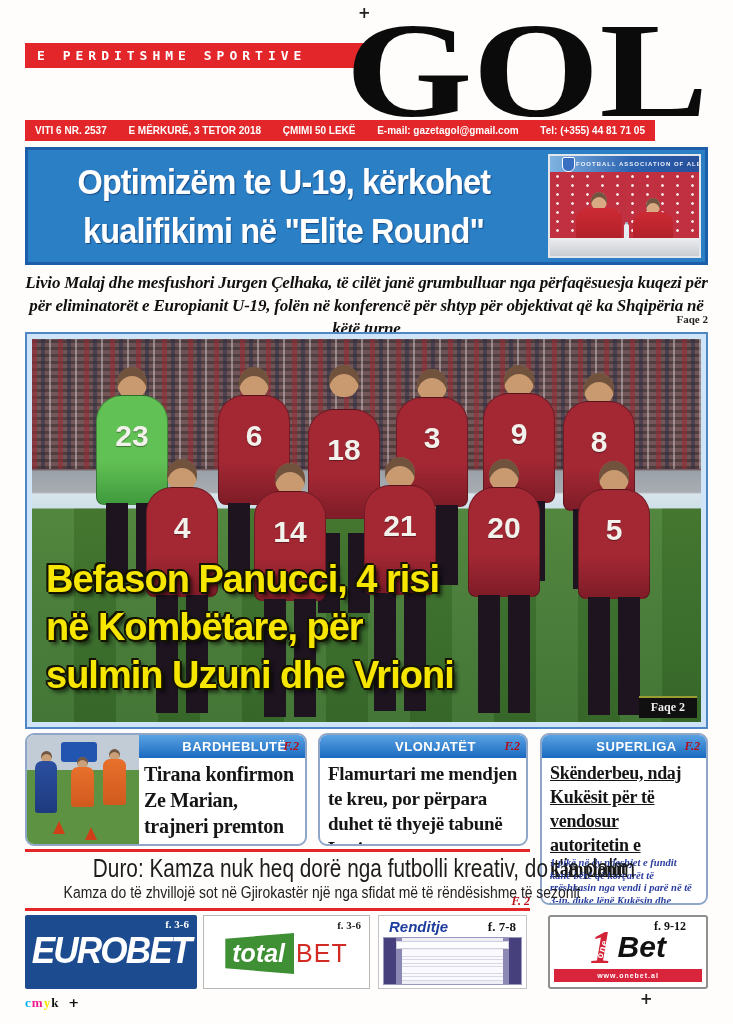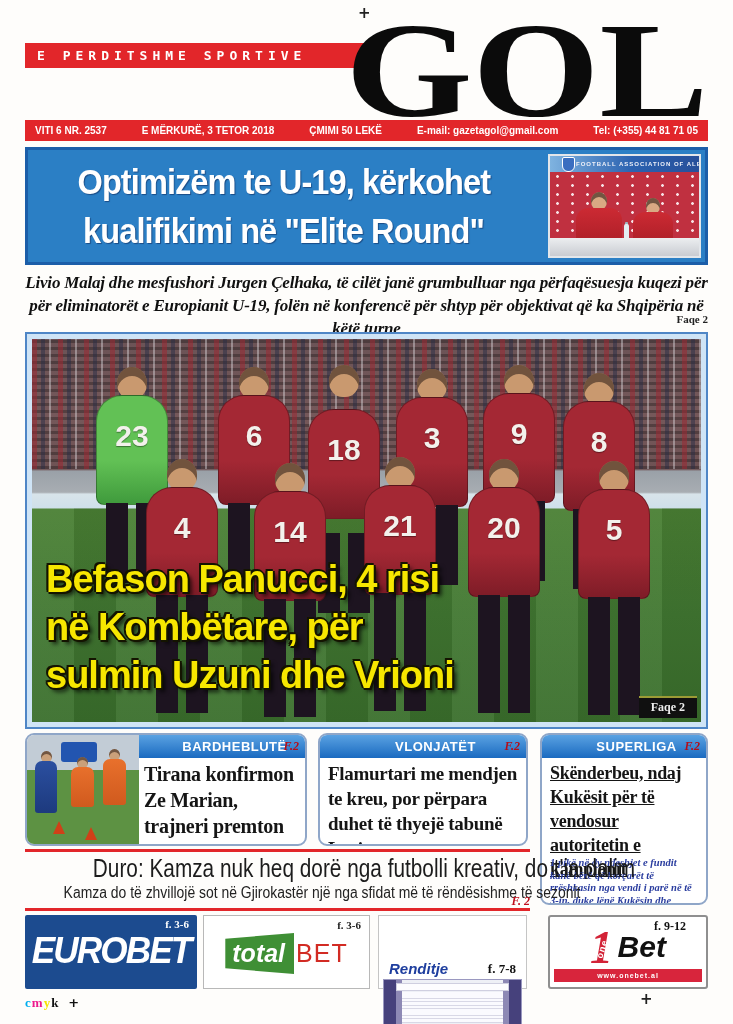--- a/index.html
+++ b/index.html
@@ -14,21 +14,21 @@
   .cmyk .c{color:#00aeef}.cmyk .m{color:#ec1a8d}.cmyk .y{color:#f5e400}.cmyk .k{color:#111}
   .cmyk .pl{color:#111;margin-left:9px;font-family:"DejaVu Sans",sans-serif;}
 
   
   .tagline{left:25px;top:43px;width:347px;height:25px;background:#e2262a;
            color:#fff;font:bold 13px/25px "DejaVu Sans Mono",monospace;letter-spacing:5px;
            padding-left:12px;box-sizing:border-box;white-space:nowrap;overflow:hidden;}
   .gazeta{left:27px;top:56px;font:500 72px/1 "Liberation Serif",serif;letter-spacing:3px;color:#0b0b0b;}
   .gol{right:25px;top:8px;font:bold 136px/0.92 "Liberation Serif",serif;color:#0b0b0b;
        transform:scaleX(1.2);transform-origin:top right;}
-  .infobar{left:25px;top:120px;width:683px;height:21px;background:#e2262a;display:flex;
+  .infobar{left:25px;top:120px;width:630px;height:21px;background:#e2262a;display:flex;
            align-items:center;justify-content:space-between;padding:0 10px;box-sizing:border-box;}
   .infobar span{color:#fff;font:bold 10px "Liberation Sans",sans-serif;white-space:nowrap;}
 
   
   .lead{left:25px;top:147px;width:683px;height:118px;background:#2b7fc5;
         border:3px solid #1c5ea9;box-sizing:border-box;}
   .lead-headline{position:absolute;left:0;top:0;width:512px;height:100%;display:flex;
         flex-direction:column;justify-content:center;align-items:center;}
   .lead-headline span{display:block;white-space:nowrap;color:#fff;
         font:bold 35px/49px "Liberation Sans",sans-serif;letter-spacing:-1px;
@@ -164,21 +164,21 @@
   .eb-name{margin-top:17px;text-align:center;color:#fff;
         font:italic bold 37px/1 "Liberation Sans",sans-serif;letter-spacing:-2px;
         transform:scaleX(.95);}
   .ad-totalbet{left:203px;width:167px;background:#fff;border:1px solid #b8b8b8;}
   .tb-pages{position:absolute;right:8px;top:3px;color:#222;font:bold 11px "Liberation Serif",serif;}
   .tb-logo{margin-top:17px;display:flex;align-items:center;justify-content:center;}
   .tb-green{background:#3f8f35;color:#fff;font:italic bold 25px/1 "Liberation Sans",sans-serif;
         padding:8px 9px 8px 7px;clip-path:polygon(0 14%,100% 0,100% 100%,0 86%);}
   .tb-red{color:#d22b23;font:25px/1 "Liberation Sans",sans-serif;margin-left:2px;letter-spacing:1px;}
   .ad-renditje{left:378px;width:149px;background:#fff;border:1px solid #c5c5c5;}
-  .rd-head{display:flex;justify-content:space-between;align-items:center;padding:2px 10px 0;margin-top:42px;}
+  .rd-head{display:flex;justify-content:space-between;align-items:center;padding:2px 10px 0;}
   .rd-title{font:italic bold 15px "Liberation Sans",sans-serif;color:#1e3e9e;}
   .rd-pages{font:bold 13px "Liberation Serif",serif;color:#111;}
   .rd-table{position:relative;margin:2px 4px 0;height:46px;border:1px solid #9a98c0;
         background:linear-gradient(90deg,#46417c 0 9%,#8d89b5 9% 13%,#eef0f6 13% 87%,#8d89b5 87% 91%,#46417c 91% 100%);}
   .rd-table::before{content:'';position:absolute;left:9%;right:9%;top:3px;height:6px;
         background:#fdfdff;border:1px solid #cfcfe0;}
   .rd-table::after{content:'';position:absolute;left:13%;right:13%;top:12px;bottom:3px;
         background:repeating-linear-gradient(180deg,#fafafe 0 2.6px,#d8d8e6 2.6px 3.4px);}
   .ad-onebet{left:548px;width:160px;background:#fff;border:2px solid #8f8f8f;border-radius:3px;}
   .ob-pages{position:absolute;right:20px;top:2px;color:#111;font:bold 12px "Liberation Serif",serif;}

